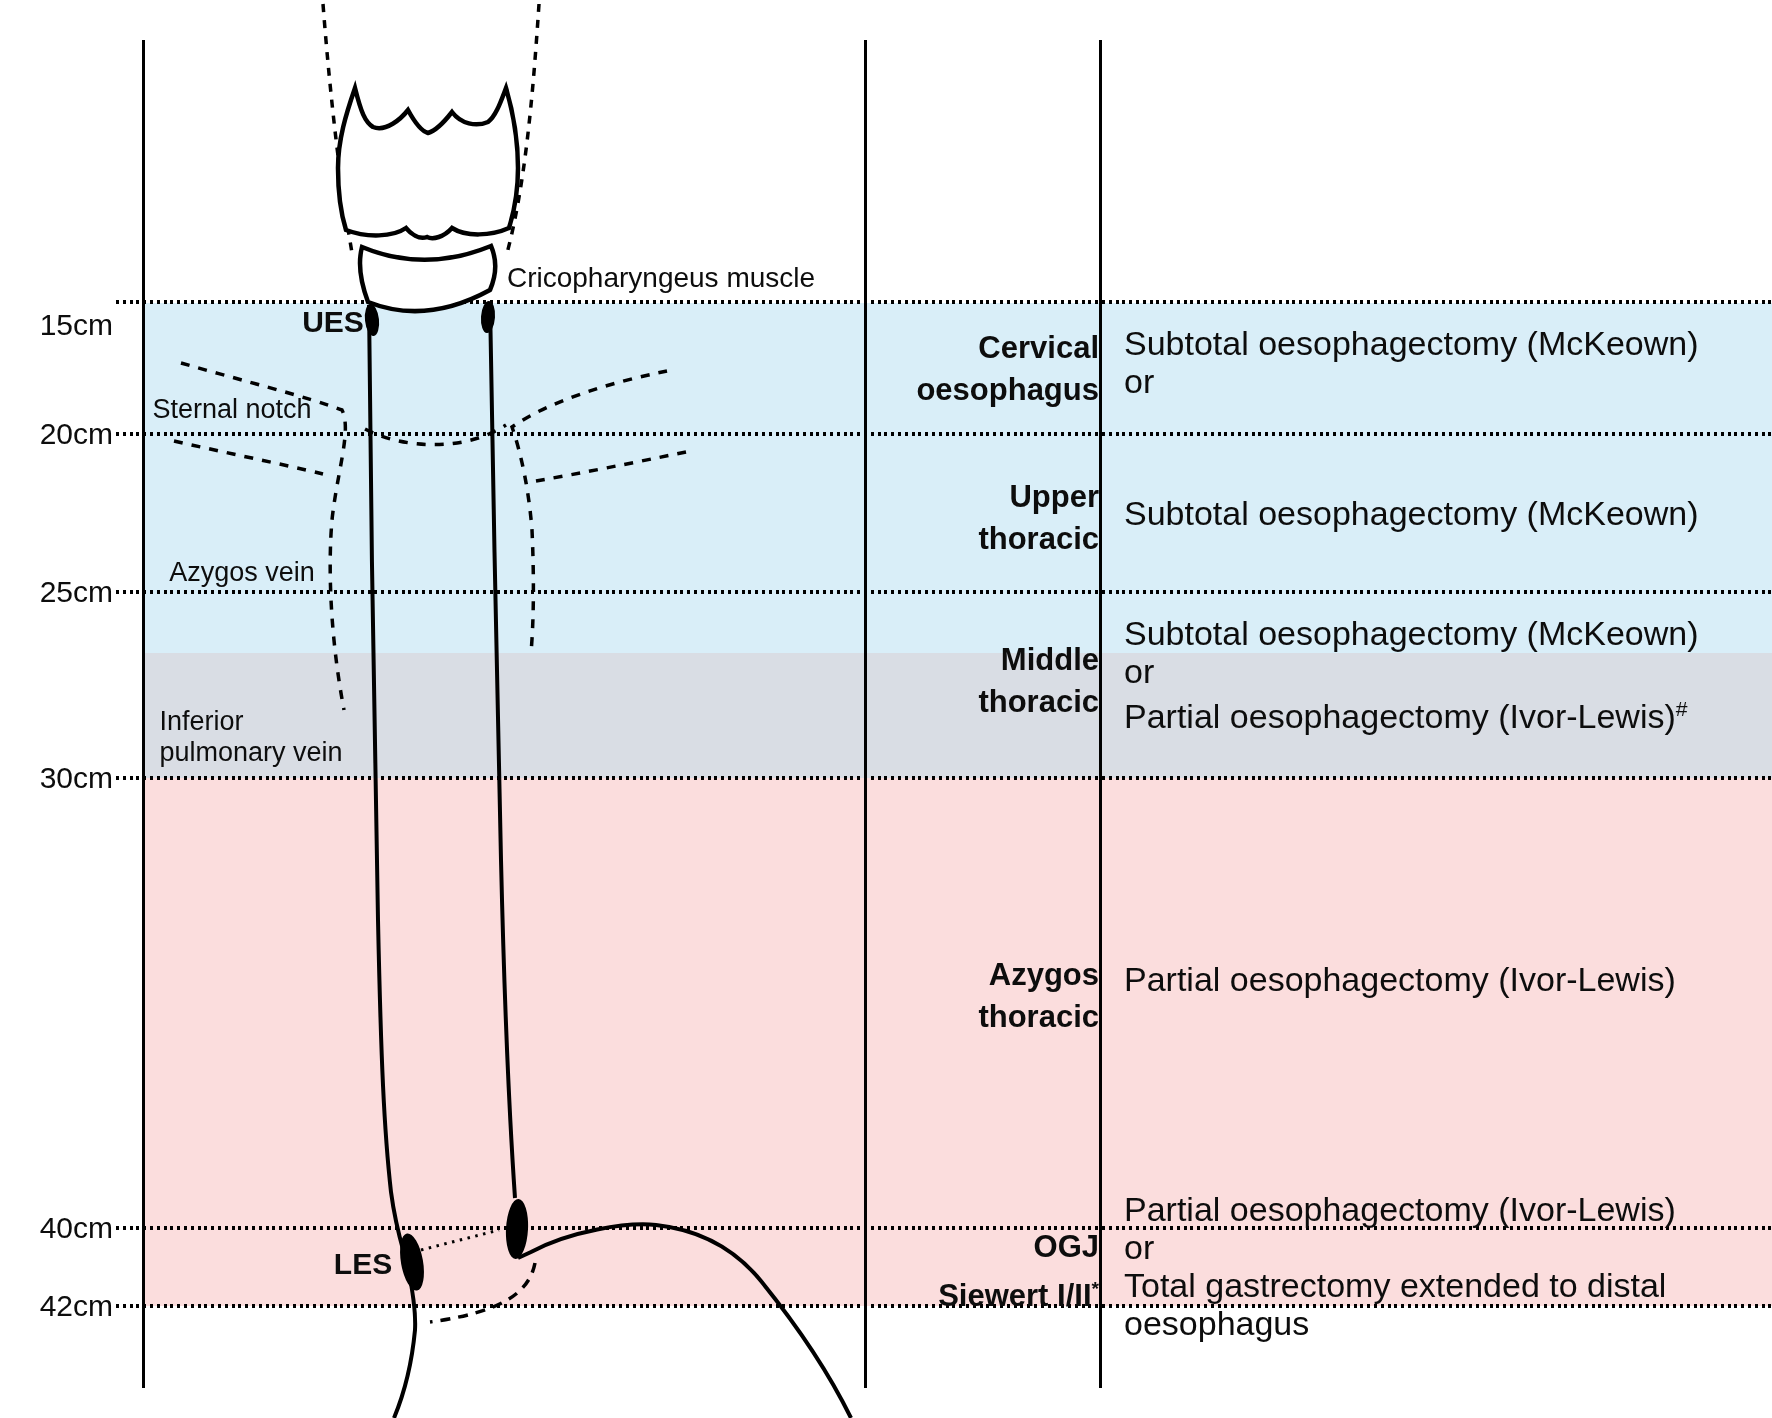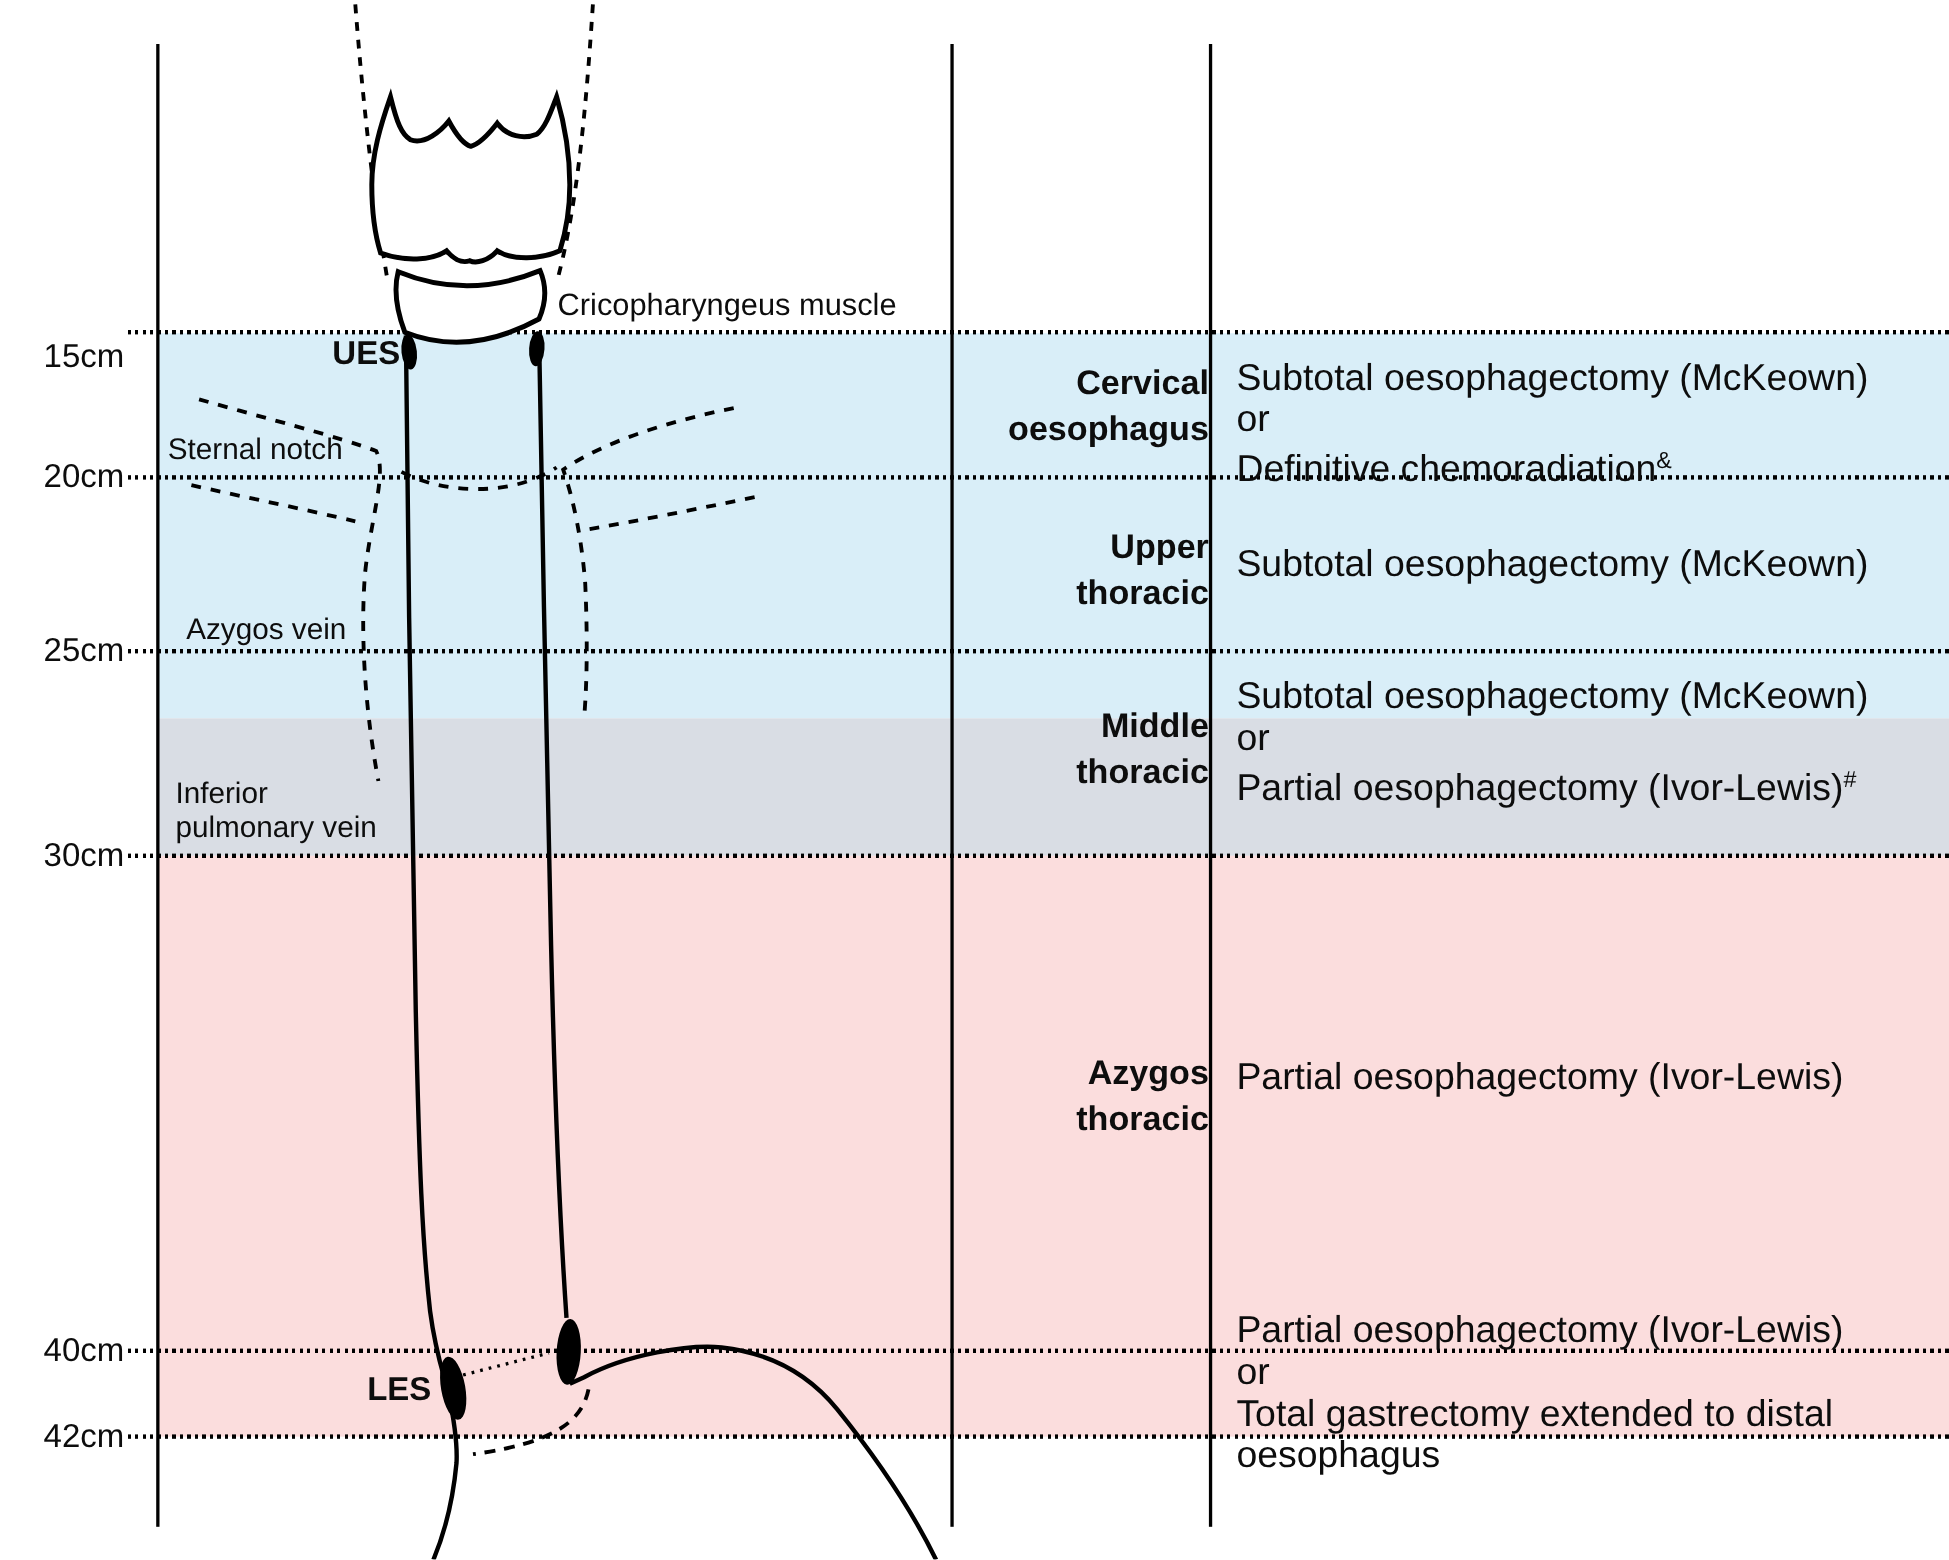--- a/index.html
+++ b/index.html
@@ -104,25 +104,28 @@
     <div>thoracic</div>
   </div>
   <div class="region z5" style="top:639px;">
     <div>Middle</div>
     <div>thoracic</div>
   </div>
   <div class="region z5" style="top:954px;">
     <div>Azygos</div>
     <div>thoracic</div>
   </div>
+  <div class="region z5" style="top:1226px;">
+    <div>OGJ</div>
+    <div><span>Siewert I/II</span><sup>*</sup></div>
+  </div>
 
   <div class="treat z5" style="top:317px;">
     <div><span>Subtotal oesophagectomy (McKeown)</span><sup></sup></div>
     <div><span>or</span></div>
-    <div><span>Definitive chemoradiation</span><sup>&amp;</sup></div>
   </div>
   <div class="treat z5" style="top:494px;">
     <div><span>Subtotal oesophagectomy (McKeown)</span></div>
   </div>
   <div class="treat z5" style="top:614px;">
     <div><span>Subtotal oesophagectomy (McKeown)</span></div>
     <div><span>or</span></div>
     <div><span>Partial oesophagectomy (Ivor-Lewis)</span><sup>#</sup></div>
   </div>
   <div class="treat z5" style="top:960px;">

